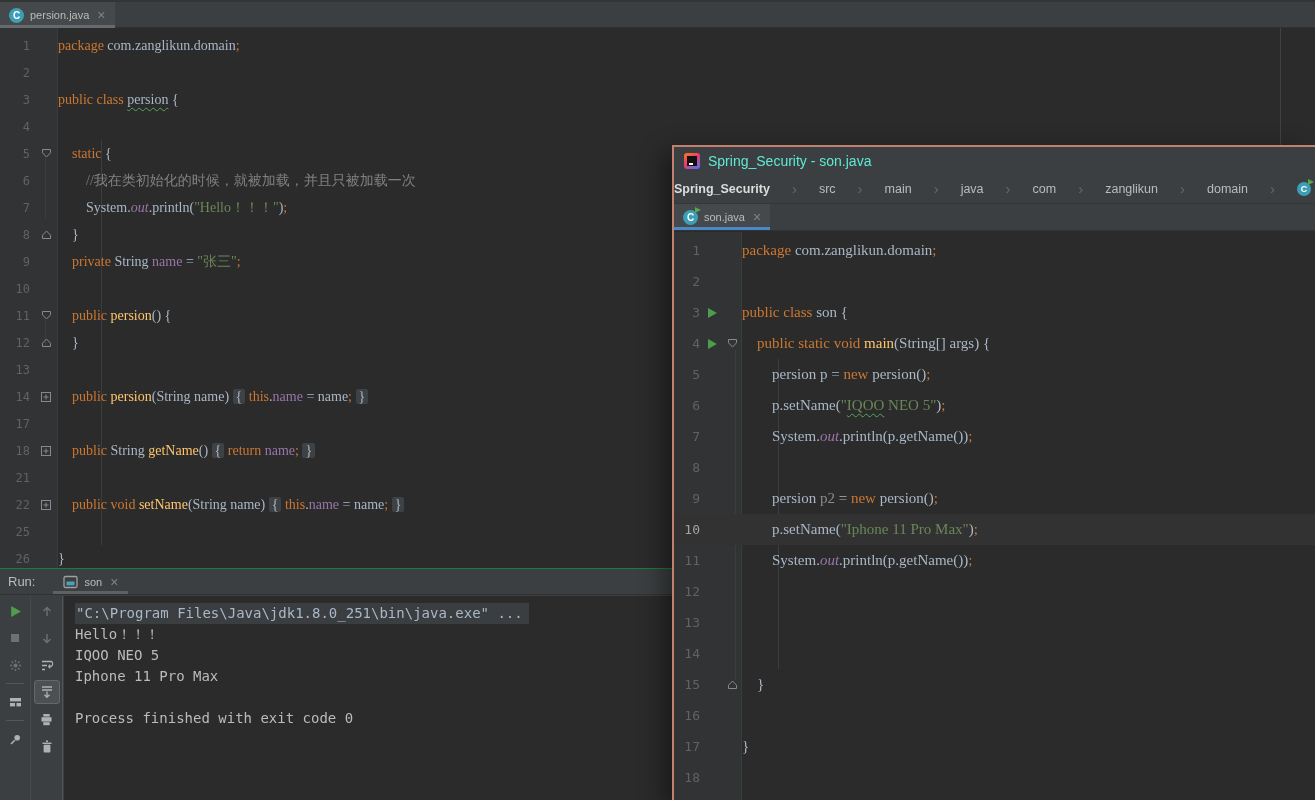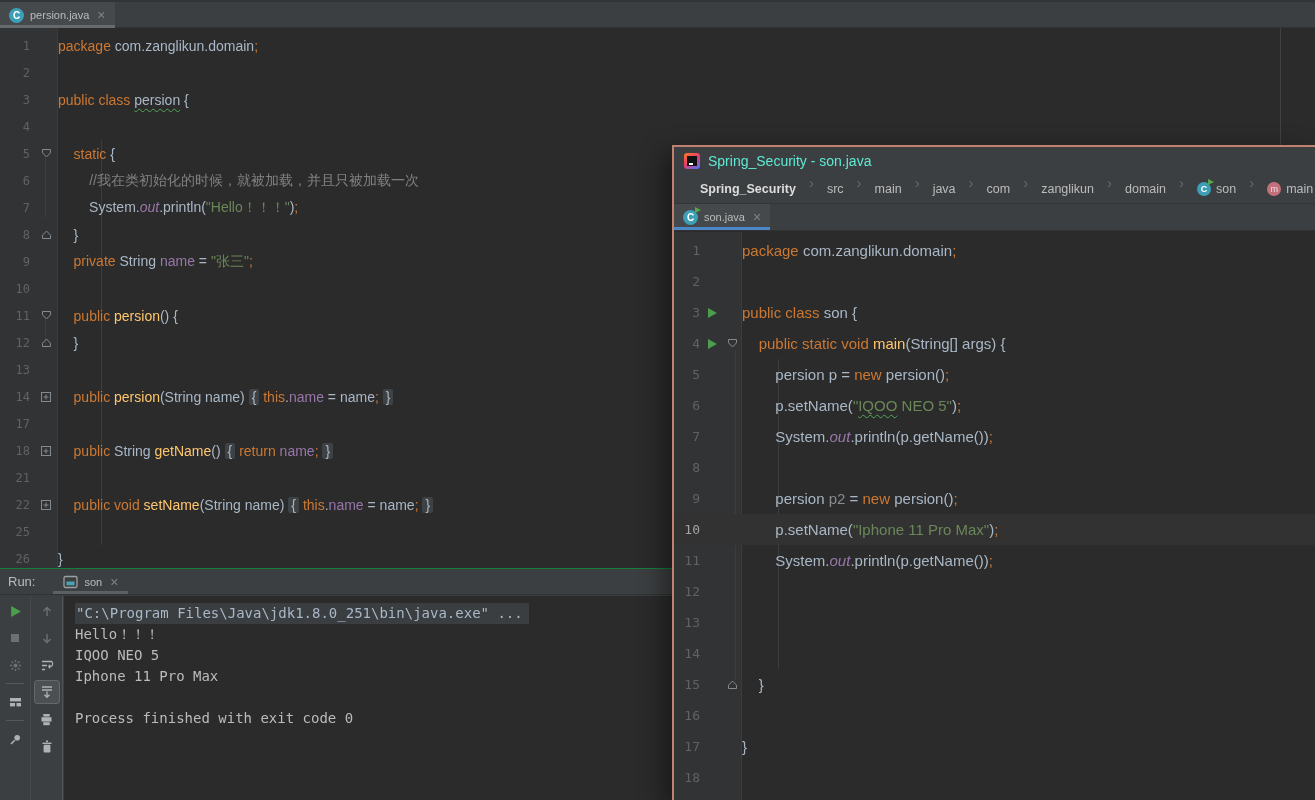--- a/index.html
+++ b/index.html
@@ -28,21 +28,21 @@
   
   .ed { position:absolute; overflow:hidden; }
   .ed .gbg { position:absolute; left:0; top:0; bottom:0; background:#313335;
              border-right:1px solid #3a3d3f; z-index:0; }
   .ed .lines { position:relative; z-index:1; }
   .line { display:flex; align-items:center; white-space:pre; }
   .line.cur { background:#323232; }
   .ln { text-align:right; color:#606366; font-family:"DejaVu Sans Mono",monospace; flex:0 0 auto; }
   .line.cur .ln { color:#a4a3a3; }
   .gcell { display:flex; align-items:center; justify-content:center; flex:0 0 auto; }
-  .code { font-family:Liberation Sans, sans-serif; white-space:pre; }
+  .code { font-family:Liberation Serif, serif; white-space:pre; }
 
   #ed-main { left:0; top:28px; right:0; bottom:232px; z-index:1; }
   #ed-main .gbg { width:58px; }
   #ed-main .lines { padding-top:4px; }
   #ed-main .line { height:27px; }
   #ed-main .ln { width:34px; font-size:12px; padding-right:4px; }
   #ed-main .gcell { width:24px; }
   #ed-main .code { font-size:14px; }
 
   #ed-pop .gbg { width:68px; }
@@ -72,22 +72,22 @@
   .popup { position:absolute; left:672px; top:145px; width:643px; height:655px; background:#2b2b2b;
            border-top:2px solid #c2806f; border-left:2px solid #c2806f; z-index:5;
            box-shadow:-8px 8px 24px rgba(0,0,0,.45); }
   .pop-title { height:27px; background:#3c3f41; display:flex; align-items:center; gap:8px; padding:0 10px; }
   .pop-title-text { color:#5eead4; font-size:14px; }
   .idea-logo { width:16px; height:16px; border-radius:3px;
                background:linear-gradient(145deg,#ff7a18 0%,#e73971 48%,#3b7bff 100%);
                position:relative; flex:0 0 auto; }
   .idea-logo .in { position:absolute; left:3px; top:3px; width:10px; height:10px; background:#111; }
   .idea-logo .bar { position:absolute; left:4.5px; bottom:4px; width:4px; height:1.6px; background:#fff; }
-  .crumbs { height:30px; background:#3c3f41; display:flex; padding:0 26px;
-            gap:11px; border-bottom:1px solid #333637; }
+  .crumbs { height:30px; background:#3c3f41; display:flex; align-items:center; padding:0 0;
+            gap:20px; border-bottom:1px solid #333637; }
   .crumb { color:#bbbbbb; font-size:12.5px; display:flex; align-items:center; gap:5px; }
   .crumb.bold { font-weight:bold; color:#dddddd; }
   .crumb-sep { color:#64686a; font-size:15px; padding:0 2px; }
   .pop-tabbar { height:27px; background:#3c3f41; border-bottom:1px solid #323232; }
   .pop-tabbar .tab { height:26px; }
   #ed-pop { position:absolute; left:0; top:85px; right:0; bottom:0; }
 
   
   .run-panel { position:absolute; left:0; right:0; top:568px; bottom:0; background:#3c3f41;
                border-top:1px solid #15803d; z-index:2; }

